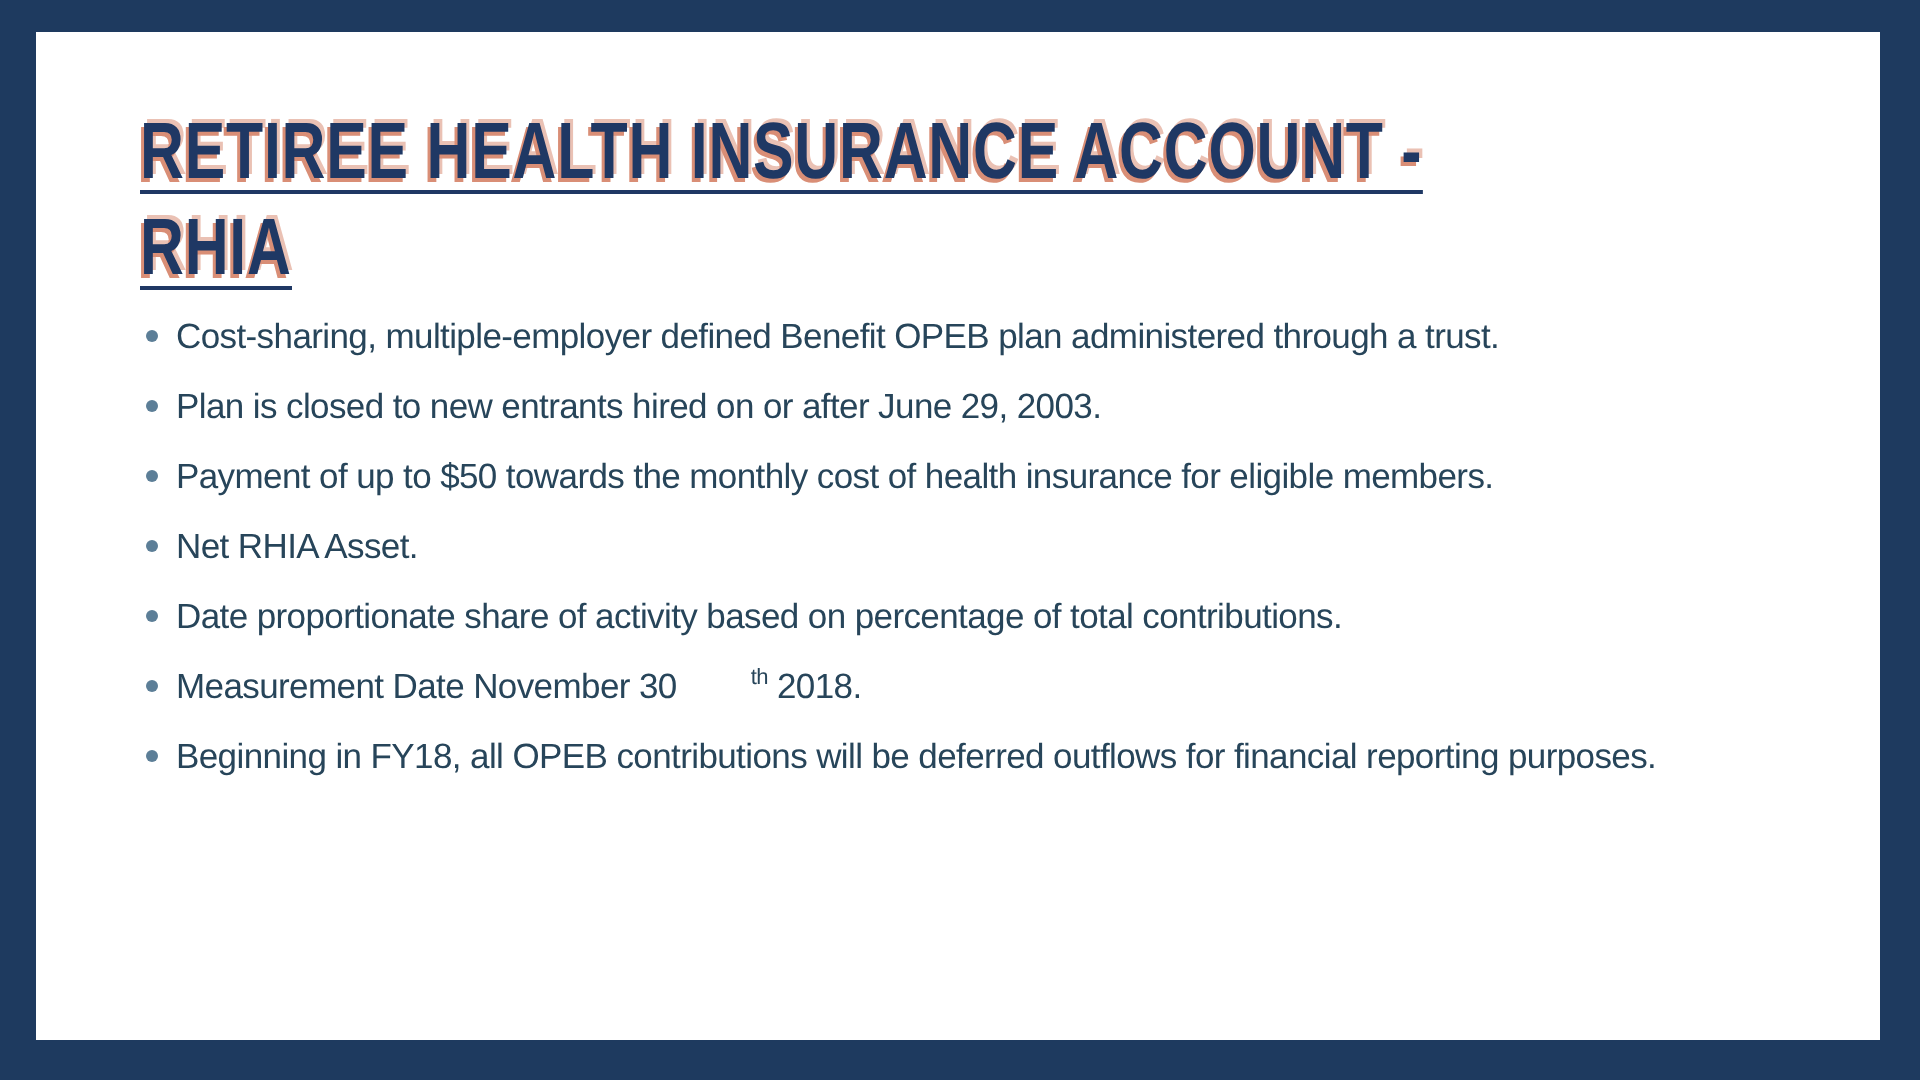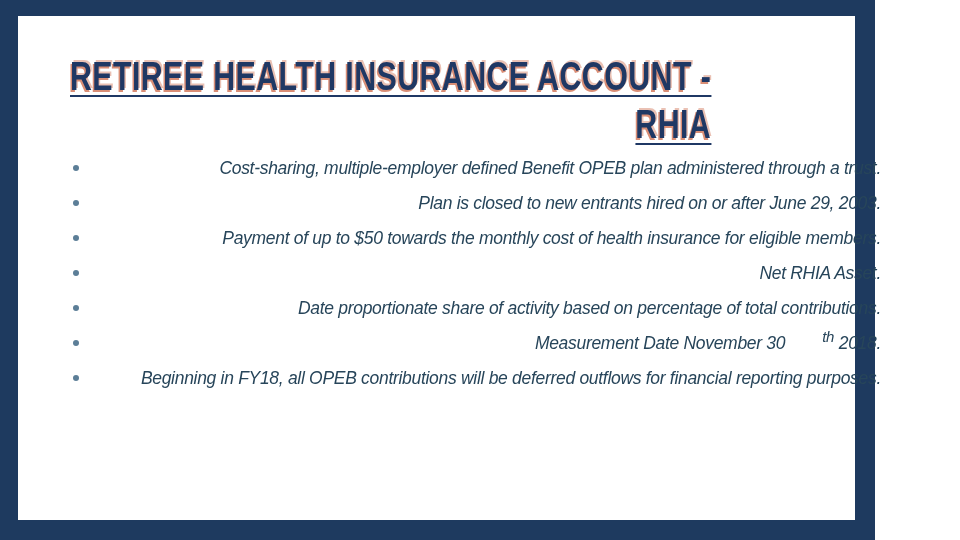--- a/index.html
+++ b/index.html
@@ -11,23 +11,22 @@
     --panel-bg: #ffffff;
   }
   * { margin: 0; padding: 0; box-sizing: border-box; }
   html, body {
     width: 960px; height: 540px;
     overflow: hidden;
     font-family: "Liberation Sans", sans-serif;
   }
   .frame {
     position: relative;
-    width: 875px; height: 540px;
+    width: 960px; height: 540px;
     background: var(--frame-navy);
-    text-align: right;
   }
   .panel {
     position: absolute;
     left: 18px; top: 16px; right: 20px; bottom: 20px;
     background: var(--panel-bg);
   }
   .title {
     position: absolute;
     left: 52px; top: 38px;
     font-weight: 700;
@@ -55,32 +54,31 @@
     list-style: none;
   }
   .bullets li {
     position: relative;
     padding-left: 17px;
     margin-bottom: 13px;
     font-size: 17.5px;
     line-height: 22px;
     letter-spacing: -0.3px;
     color: var(--body-text);
-    font-style: italic;
   }
   .bullets li::before {
     content: "";
     position: absolute;
     left: 2px; top: 8px;
     width: 6px; height: 6px;
     border-radius: 50%;
     background: var(--bullet-dot);
   }
   .bullets sup {
-    font-size: 15px;
+    font-size: 11px;
     line-height: 0;
     vertical-align: super;
     padding-left: 37px;
   }
 </style>
 </head>
 <body>
 
 <div class="frame">
   <div class="panel">

